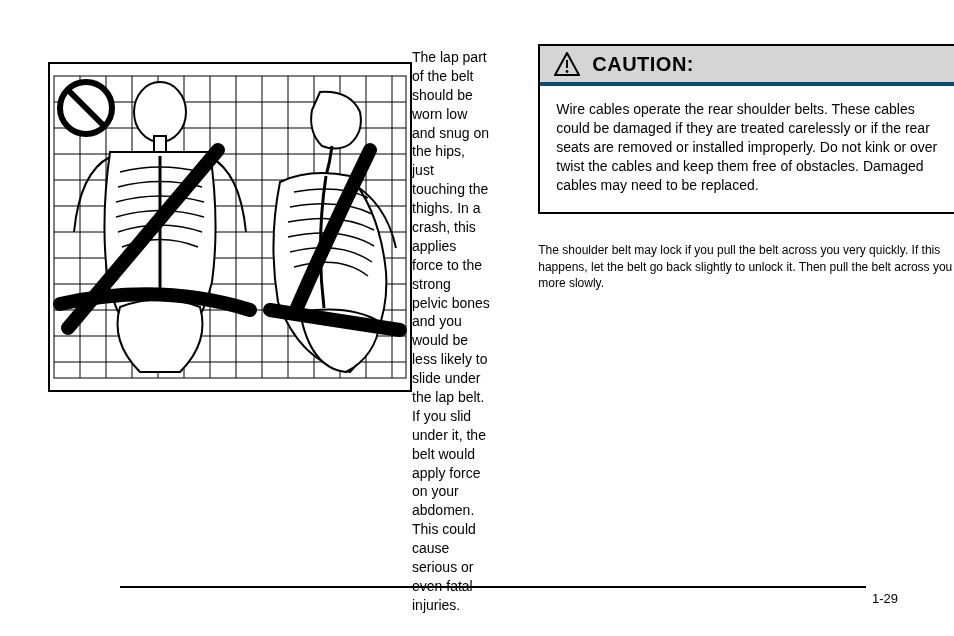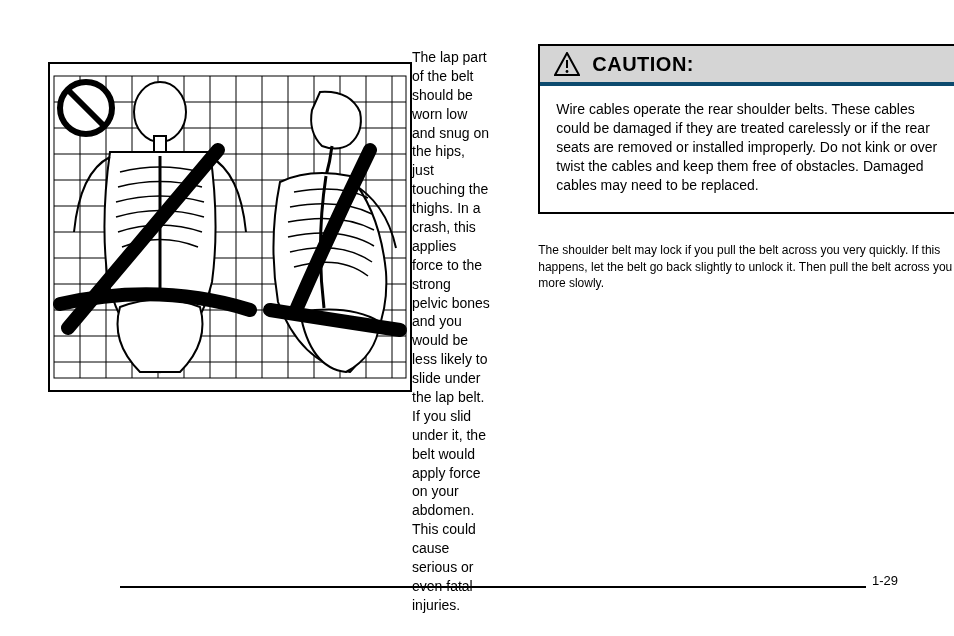--- a/index.html
+++ b/index.html
@@ -77,21 +77,21 @@
   .footer-rule {
     position: absolute;
     left: 120px;
     right: 88px;
     bottom: 48px;
     border-top: 2px solid #000;
   }
   .page-number {
     position: absolute;
     right: 56px;
-    bottom: 48px;
+    bottom: 30px;
     font-size: 13px;
   }
 </style>
 </head>
 <body>
 
 <div class="page">
   <div class="columns">
 
     <div class="col-left">

